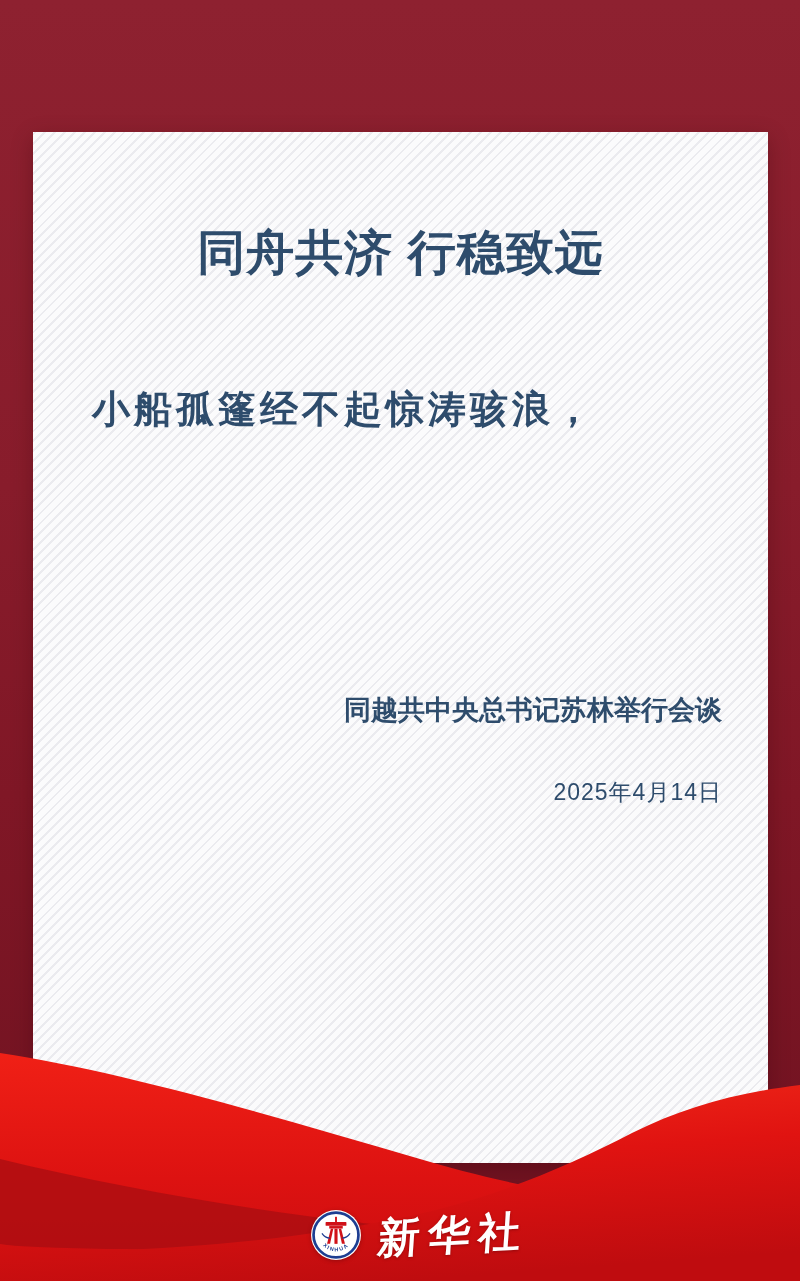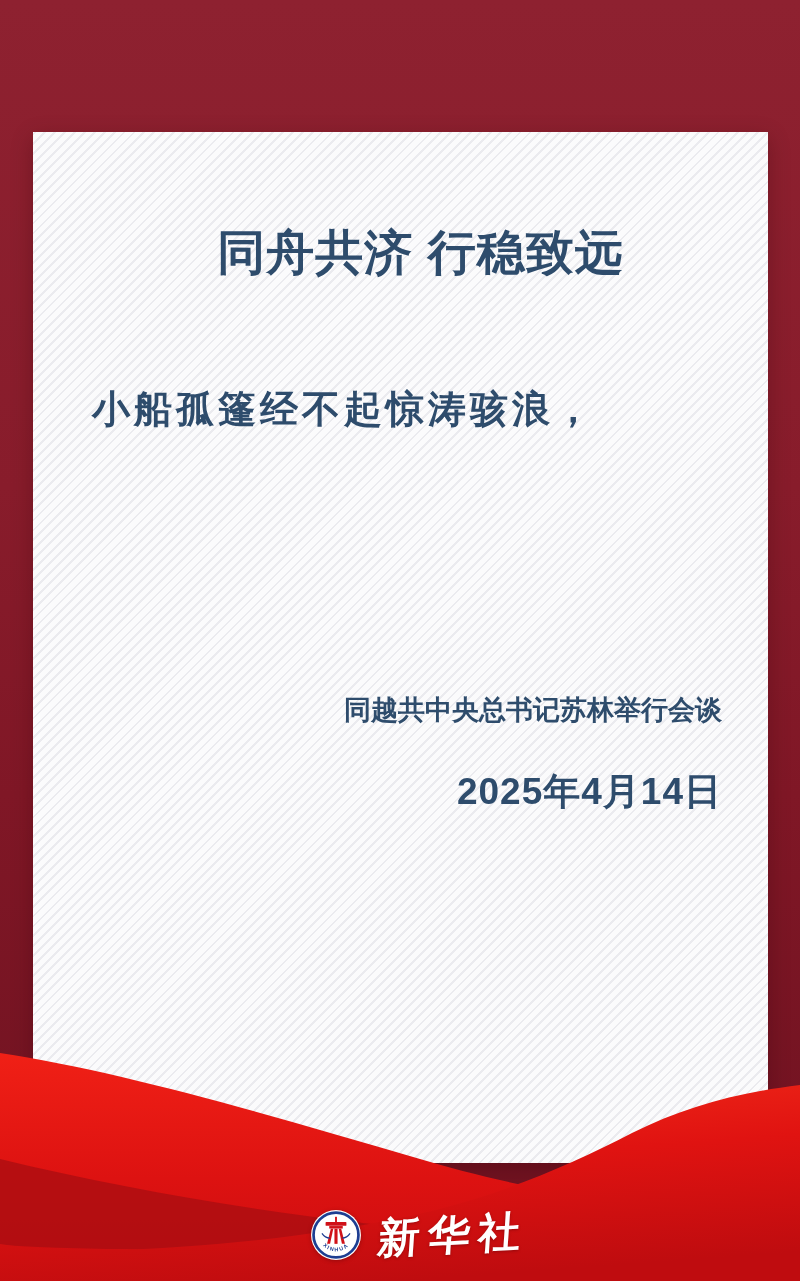--- a/index.html
+++ b/index.html
@@ -11,38 +11,38 @@
   
   .card{
     position:absolute;left:33px;top:132px;width:735px;height:1031px;
     background-color:#fbfbfc;
     background-image:repeating-linear-gradient(-45deg,#ebebef 0 2px,rgba(0,0,0,0) 2px 7px);
     box-shadow:0 6px 20px rgba(50,0,10,.30);
   }
   .quote-title{
     position:absolute;left:33px;top:224px;width:735px;
     text-align:center;font-size:48px;line-height:58px;font-weight:900;
-    color:#2e4c6c;letter-spacing:1px;margin-left:20px;
+    color:#2e4c6c;letter-spacing:1px;
   }
   .quote-body{
     position:absolute;left:92px;top:376px;width:640px;
     color:#2e4c6c;font-size:38px;line-height:67px;font-weight:700;
     letter-spacing:4px;text-align:left;
   }
   .attribution{
     position:absolute;right:78px;top:662px;
     color:#2e4c6c;font-size:40px;line-height:46px;font-weight:700;text-align:right;
   }
   .occasion{
     position:absolute;right:78px;top:694px;
     color:#2e4c6c;font-size:27px;line-height:32px;font-weight:700;text-align:right;
   }
   .quote-date{
     position:absolute;right:78px;top:774px;
-    color:#2e4c6c;font-size:37px;line-height:36px;font-weight:700;text-align:center;
+    color:#2e4c6c;font-size:23px;line-height:36px;font-weight:400;text-align:center;
     letter-spacing:1px;
   }
   .waves{position:absolute;left:0;bottom:0;width:800px;height:240px;display:block;}
   .footer-logo{
     position:absolute;left:310px;top:1206px;height:58px;
     display:flex;align-items:center;gap:16px;
   }
   .emblem{width:52px;height:52px;display:block;filter:drop-shadow(0 1px 2px rgba(80,0,5,.4));}
   .brand-name{
     color:#ffffff;font-size:42px;font-weight:700;letter-spacing:8px;

